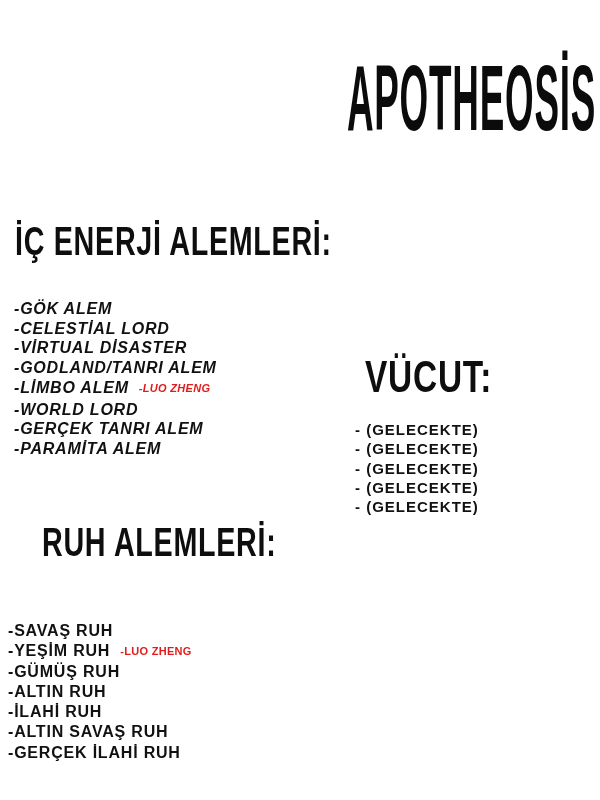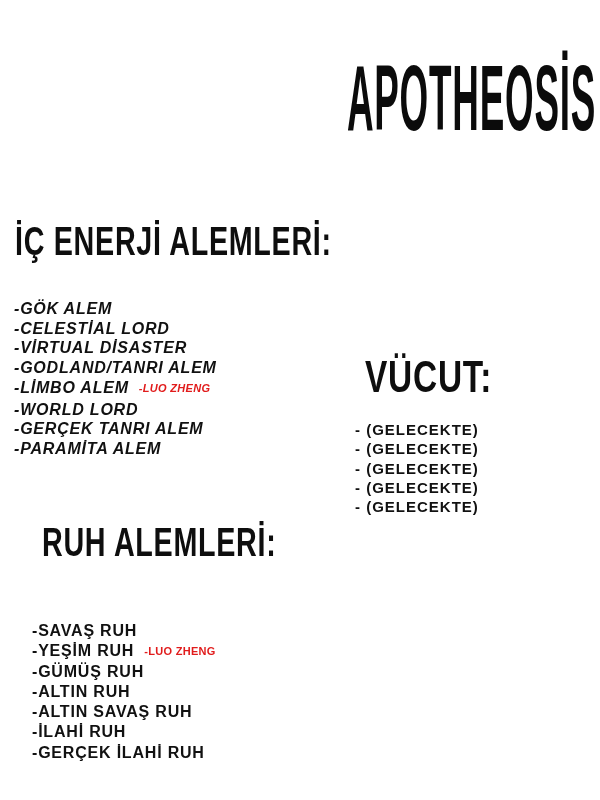--- a/index.html
+++ b/index.html
@@ -89,21 +89,21 @@
   .list-body {
     left: 355px;
     top: 420px;
   }
   .list-body li {
     font-size: 15px;
     line-height: 19.3px;
     letter-spacing: 1px;
   }
   .list-soul {
-    left: 32px;
+    left: 8px;
     top: 621px;
   }
   .list-soul li {
     font-size: 16px;
     line-height: 20.1px;
     letter-spacing: 0.8px;
   }
   
   .note {
     font-size: 11px;
@@ -152,16 +152,16 @@
 <div class="heading heading-soul">
   <span>RUH ALEMLERİ:</span>
 </div>
 <ul class="plist list-soul">
   <li><span>-SAVAŞ RUH</span></li>
   <li>
     <span>-YEŞİM RUH</span><span class="note">-LUO ZHENG</span>
   </li>
   <li><span>-GÜMÜŞ RUH</span></li>
   <li><span>-ALTIN RUH</span></li>
+  <li><span>-İLAHİ RUH</span></li>
   <li><span>-ALTIN SAVAŞ RUH</span></li>
-  <li><span>-İLAHİ RUH</span></li>
   <li><span>-GERÇEK İLAHİ RUH</span></li>
 </ul>
 
 </body></html>

